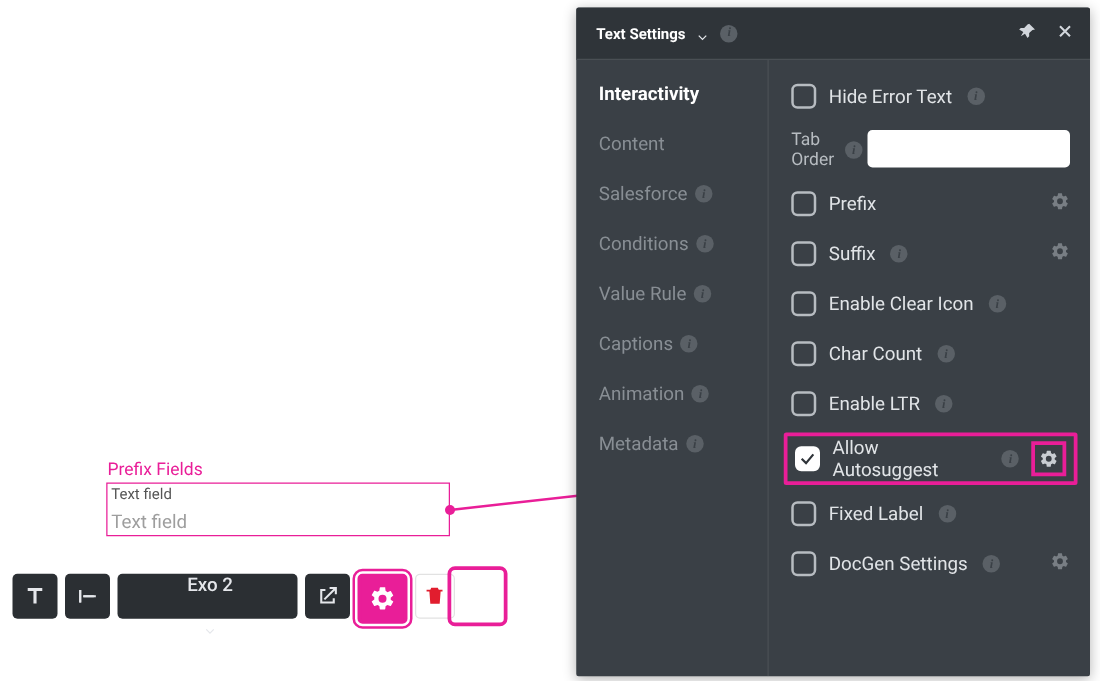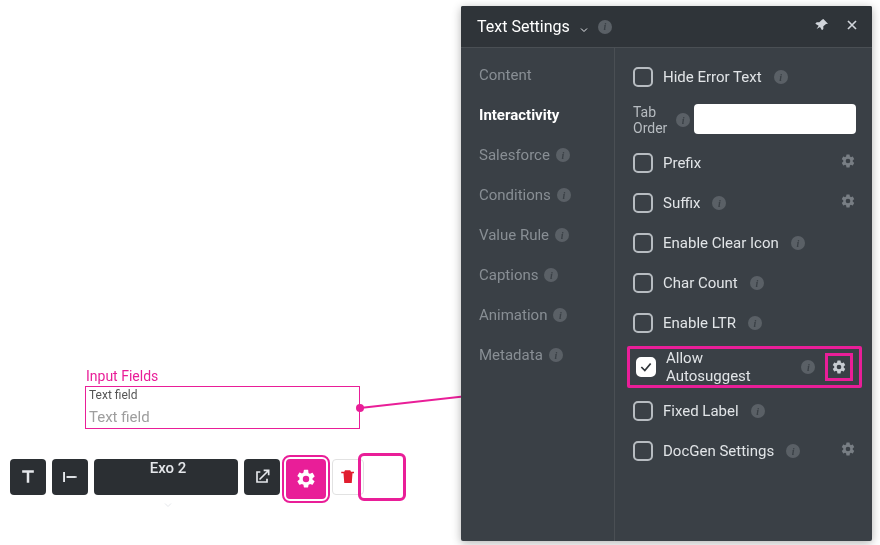--- a/index.html
+++ b/index.html
@@ -135,22 +135,22 @@
     height: 42px;
     background: #2f3439;
     display: flex;
     align-items: center;
     padding: 0 12px 0 16px;
     color: #fff;
     gap: 8px;
     border-bottom: 1px solid #4a4f54;
   }
   .panel-title {
-    font-size: 16px;
-    font-weight: 400;
+    font-size: 12px;
+    font-weight: 700;
   }
   .panel-header-right {
     margin-left: auto;
     display: flex;
     gap: 14px;
     align-items: center;
   }
   .hdr-icon svg { width: 16px; height: 16px; fill: #d1d5db; }
 
   .panel-body {
@@ -275,21 +275,21 @@
 
 </style>
 </head>
 <body>
 
 <svg class="connector">
   <line x1="360" y1="408" x2="620" y2="379" stroke="#e91e98" stroke-width="2"></line>
 </svg>
 
 <div class="canvas">
-  <div class="section-title">Input Fields</div>
+  <div class="section-title">Prefix Fields</div>
   <div class="textfield-box">
     <span class="textfield-label">Text field</span>
     <span class="textfield-ph">Text field</span>
     <span class="handle-dot"></span>
   </div>
 </div>
 
 <div class="toolbar">
   <div class="seg seg-icon">
     <svg viewBox="0 0 24 24">
@@ -348,25 +348,25 @@
           </svg></span>
       <span class="hdr-icon"><svg viewBox="0 0 24 24">
             <path d="M18.3 5.71 12 12l6.3 6.29-1.41 1.42L10.59 13.4 4.3 19.71 2.88 18.29 9.17 12 2.88 5.71 4.3 4.29l6.29 6.3L16.88 4.3z" opacity="0"></path>
             <path d="M18 6L6 18M6 6l12 12" stroke="#d1d5db" stroke-width="2.5" fill="none"></path>
           </svg></span>
     </div>
   </div>
 
   <div class="panel-body">
     <div class="tabcol">
-      <div class="tab">
-          <span>Content</span>
-        </div>
       <div class="tab active">
           <span>Interactivity</span>
+        </div>
+      <div class="tab">
+          <span>Content</span>
         </div>
       <div class="tab">
           <span>Salesforce</span>
           <span class="info-dot">i</span>
         </div>
       <div class="tab">
           <span>Conditions</span>
           <span class="info-dot">i</span>
         </div>
       <div class="tab">

